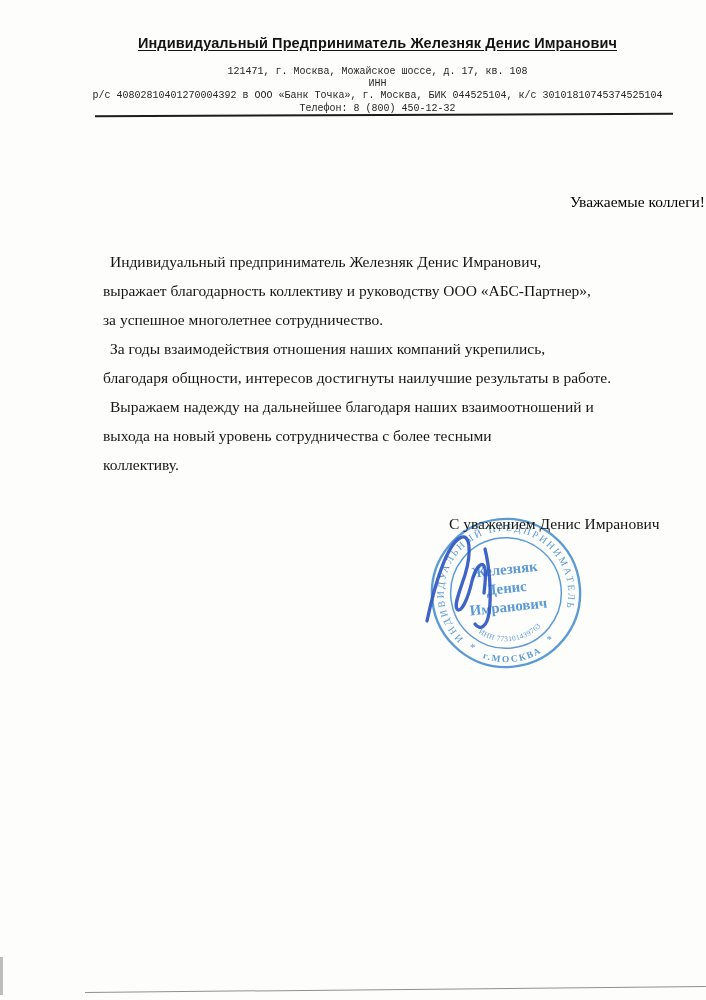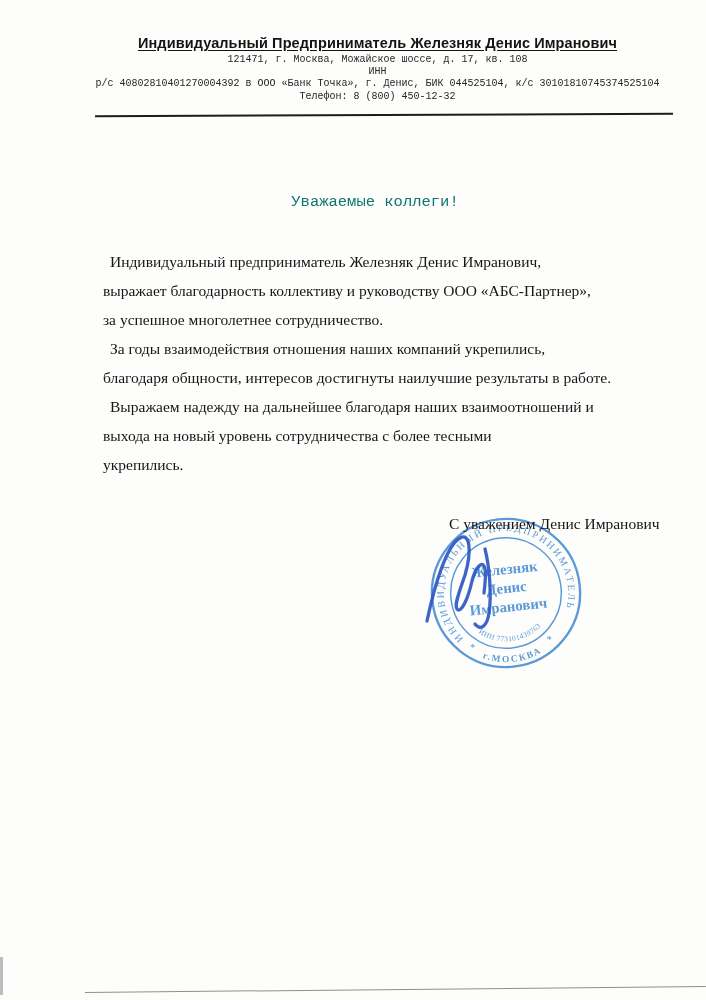--- a/index.html
+++ b/index.html
@@ -19,21 +19,21 @@
     width: 655px;
     text-align: center;
   }
   .letterhead-title {
     font-family: "Liberation Sans", sans-serif;
     font-size: 14.5px;
     font-weight: 700;
     color: #141414;
     text-decoration: underline;
     text-underline-offset: 2px;
-    margin-bottom: 3px;
+    margin-bottom: 15px;
     letter-spacing: 0.1px;
   }
   .letterhead-line {
     font-family: Liberation Mono, monospace;
     font-size: 10px;
     line-height: 12.2px;
     color: #262626;
     white-space: nowrap;
   }
   .letterhead-divider {
@@ -42,24 +42,23 @@
     width: 578px; height: 2.2px;
     background: #1c1c1c;
     transform: rotate(-0.25deg);
   }
 
   
   .greeting {
     position: absolute;
     left: 45px; top: 193px;
     width: 660px;
-    text-align: center;
+    text-align: right;
     font-size: 15.5px;
-    color: #0f766e;
-    font-family: Liberation Mono, monospace;
+    color: #000000;
   }
   .body-block {
     position: absolute;
     left: 103px; top: 247px;
     width: 525px;
   }
   .body-line {
     height: 29px;
     line-height: 29px;
     font-size: 15.5px;
@@ -124,36 +123,36 @@
     background: #bdbdbd;
   }
 </style>
 </head>
 <body>
 
 <div class="letterhead">
   <div class="letterhead-title">Индивидуальный Предприниматель Железняк Денис Имранович</div>
   <div class="letterhead-line">121471, г. Москва, Можайское шоссе, д. 17, кв. 108</div>
   <div class="letterhead-line">ИНН</div>
-  <div class="letterhead-line">р/с 40802810401270004392 в ООО «Банк Точка», г. Денис, БИК 044525104, к/с 30101810745374525104</div>
+  <div class="letterhead-line">р/с 40802810401270004392 в ООО «Банк Точка», г. Москва, БИК 044525104, к/с 30101810745374525104</div>
   <div class="letterhead-line">Телефон: 8 (800) 450-12-32</div>
 </div>
 <div class="letterhead-divider"></div>
 
 <div class="greeting">Уважаемые коллеги!</div>
 
 <div class="body-block">
   <div class="body-line indent">Индивидуальный предприниматель Железняк  Денис Имранович,</div>
   <div class="body-line">выражает благодарность коллективу и руководству ООО «АБС-Партнер»,</div>
   <div class="body-line">за успешное многолетнее сотрудничество.</div>
   <div class="body-line indent">За годы взаимодействия отношения наших компаний укрепились,</div>
   <div class="body-line">благодаря общности, интересов достигнуты наилучшие результаты в работе.</div>
   <div class="body-line indent">Выражаем надежду на дальнейшее благодаря наших взаимоотношений и</div>
   <div class="body-line">выхода на новый уровень сотрудничества с более тесными</div>
-  <div class="body-line">укрепились.</div>
+  <div class="body-line">коллективу.</div>
 </div>
 
 <div class="signoff">С уважением Денис Имранович</div>
 
 <svg class="stamp" viewBox="0 0 160 160" xmlns="http://www.w3.org/2000/svg">
   <defs>
     <path id="ringPath" d="M 39.5 128.3 A 63 63 0 1 1 120.5 128.3" fill="none"></path>
     <path id="cityPath" d="M 39.8 137.3 A 70 70 0 0 0 120.2 137.3" fill="none"></path>
     <path id="innPath" d="M 39.9 108.1 A 49 49 0 0 0 120.1 108.1" fill="none"></path>
   </defs>

